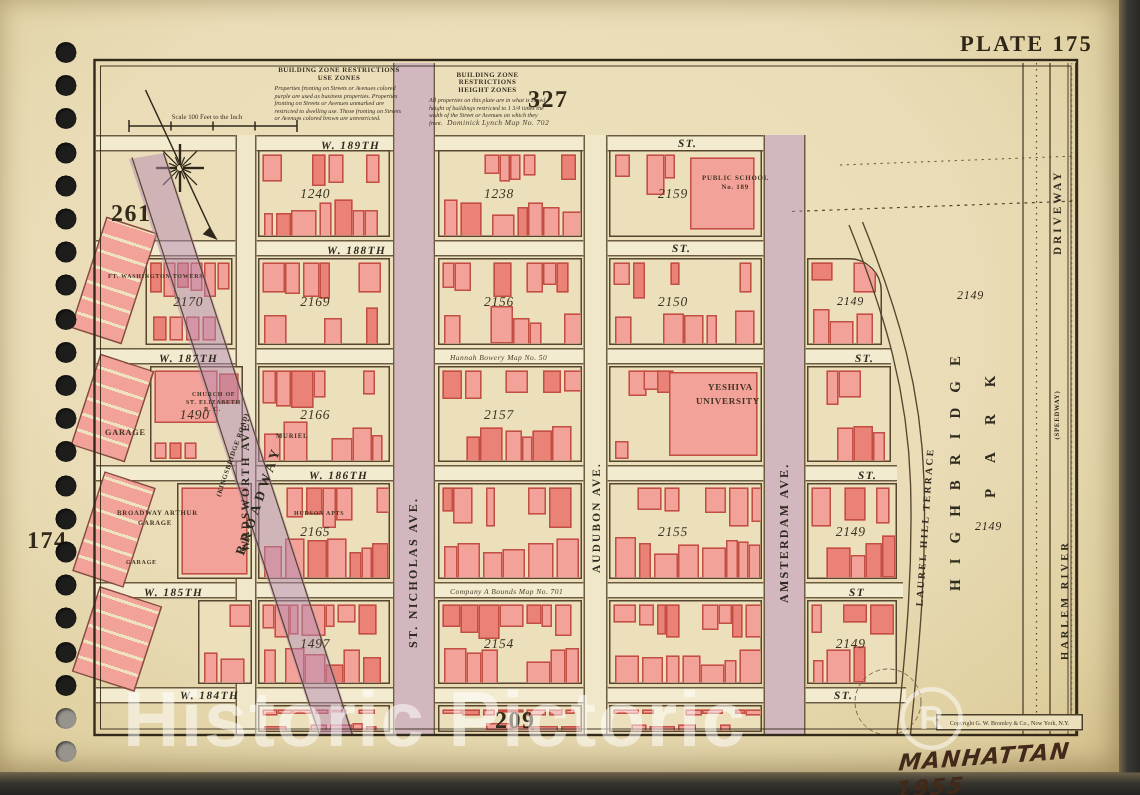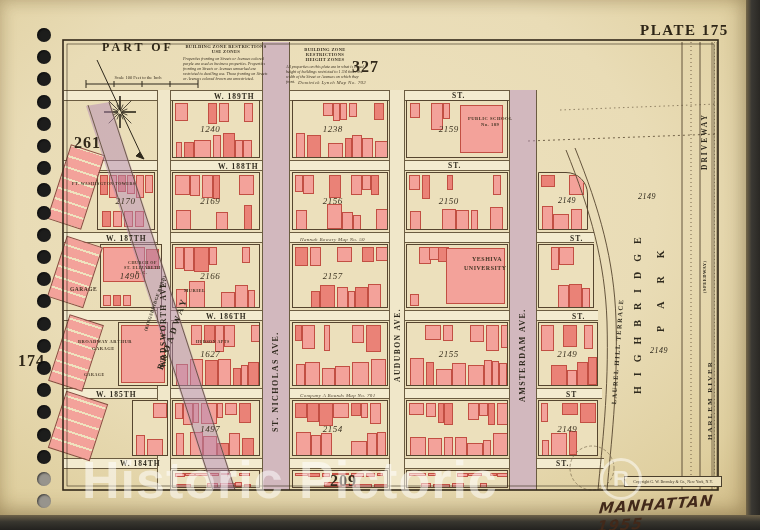--- a/index.html
+++ b/index.html
@@ -15,21 +15,21 @@
   .hole{position:absolute;border-radius:50%;}
   
   #bands,#blocks,#labels,#overlay-host{position:absolute;left:0;top:0;width:760px;height:530px;}
   .band-h{position:absolute;background:#f3ebcf;border-top:1px solid #6b5c41;border-bottom:1px solid #6b5c41;box-sizing:border-box;}
   .band-v{position:absolute;background:#f0e7c9;border-left:1px solid #6b5c41;border-right:1px solid #6b5c41;box-sizing:border-box;}
   .block{position:absolute;background:#ece0bc;border:1px solid #56452f;box-sizing:border-box;overflow:hidden;}
   .bldg{position:absolute;background:#f3a29a;border:0.5px solid #c24f43;box-sizing:border-box;}
   .bldg.dark{background:#ea8277;}
   .blknum{position:absolute;font-style:italic;font-size:9px;color:#3c3categories;color:#3c3322;letter-spacing:.5px;z-index:6;}
   .lbl{position:absolute;color:#2e281c;white-space:nowrap;z-index:6;}
-  .st-lbl{font-size:7.5px;letter-spacing:1px;font-weight:bold;color:#2f2a1e;}
+  .st-lbl{font-size:7.5px;letter-spacing:1px;font-weight:bold;color:#2f2a1e;font-style:italic;}
   .av-lbl{font-weight:bold;transform-origin:0 0;color:#2f2a1e;}
   .ref-lbl{font-style:italic;font-size:5px;color:#4a3f2c;letter-spacing:.3px;}
   .bl-lbl{font-weight:bold;color:#433524;letter-spacing:.5px;}
   .bignum{position:absolute;font-weight:bold;font-size:16px;letter-spacing:1px;color:#32291a;z-index:7;}
   #plate-label{position:absolute;left:640px;top:22px;font-weight:bold;font-size:15px;letter-spacing:1.5px;color:#2e2617;z-index:7;}
   #part-of{position:absolute;left:78px;top:40px;width:120px;text-align:center;font-weight:bold;font-size:12px;letter-spacing:3px;color:#2e2617;z-index:7;}
   #section{position:absolute;left:62px;top:52px;width:152px;text-align:center;font-weight:bold;font-size:19px;letter-spacing:2px;color:#2e2617;z-index:7;}
   #scale-note{position:absolute;left:78px;top:75px;width:120px;text-align:center;font-size:4.5px;color:#3a3122;z-index:7;}
   .zonebox{position:absolute;z-index:7;color:#3a3122;}
   .zonebox .zh{font-size:4.6px;font-weight:bold;text-align:center;letter-spacing:.3px;}
@@ -415,21 +415,20 @@
     <polygon points="86,106 110,102 236,490 212,490" fill="#b48ab4" opacity="0.5"></polygon>
     <line x1="88" y1="105" x2="213" y2="490" stroke="#56452f" stroke-width="0.8"></line>
     <line x1="109" y1="102" x2="235" y2="490" stroke="#56452f" stroke-width="0.8"></line>
 
     <rect x="63" y="40" width="655" height="450" fill="none" stroke="#33291a" stroke-width="1.6"></rect>
     <rect x="67" y="44" width="647" height="442" fill="none" stroke="#33291a" stroke-width="0.6"></rect>
   </svg>
 
   <div id="labels">
     <div id="plate-label">PLATE 175</div>
-    <div id="part-of">PART OF</div>
     <div id="scale-note">Scale 100 Feet to the Inch</div>
 
     <div class="zonebox" style="left:183px;top:44px;width:86px;">
       <div class="zh">BUILDING ZONE RESTRICTIONS</div>
       <div class="zh">USE ZONES</div>
       <div class="zb">Properties fronting on Streets or Avenues colored purple are used as business properties. Properties fronting on Streets or Avenues unmarked are restricted to dwelling use. Those fronting on Streets or Avenues colored brown are unrestricted.</div>
     </div>
     <div class="zonebox" style="left:286px;top:47px;width:78px;">
       <div class="zh">BUILDING ZONE RESTRICTIONS</div>
       <div class="zh">HEIGHT ZONES</div>
@@ -445,21 +444,21 @@
   <div class="blknum" style="left: 200.16px; top: 124.36px;">1240</div>
       <div class="blknum" style="left: 322.72px; top: 124.36px;">1238</div>
       <div class="blknum" style="left: 438.64px; top: 124.36px;">2159</div>
       <div class="blknum" style="left: 115.56px; top: 196.36px;">2170</div>
       <div class="blknum" style="left: 200.16px; top: 196.36px;">2169</div>
       <div class="blknum" style="left: 322.72px; top: 196.36px;">2156</div>
       <div class="blknum" style="left: 438.64px; top: 196.36px;">2150</div>
       <div class="blknum" style="left: 119.84px; top: 270.88px;">1490</div>
       <div class="blknum" style="left: 200.16px; top: 270.88px;">2166</div>
       <div class="blknum" style="left: 322.72px; top: 270.88px;">2157</div>
-      <div class="blknum" style="left: 200.16px; top: 348.88px;">1627</div>
+      <div class="blknum" style="left: 200.16px; top: 348.88px;">2165</div>
       <div class="blknum" style="left: 438.64px; top: 348.88px;">2155</div>
       <div class="blknum" style="left: 557.2px; top: 348.88px;">2149</div>
       <div class="blknum" style="left: 200.16px; top: 423.52px;">1497</div>
       <div class="blknum" style="left: 322.72px; top: 423.52px;">2154</div>
       <div class="blknum" style="left: 557.2px; top: 423.52px;">2149</div>
       <div class="lbl st-lbl" style="left: 214px; top: 92px;">W. 189TH</div>
       <div class="lbl st-lbl" style="left: 452px; top: 91px;">ST.</div>
       <div class="lbl st-lbl" style="left: 218px; top: 162px;">W. 188TH</div>
       <div class="lbl st-lbl" style="left: 448px; top: 161px;">ST.</div>
       <div class="lbl st-lbl" style="left: 106px; top: 234px;">W. 187TH</div>

